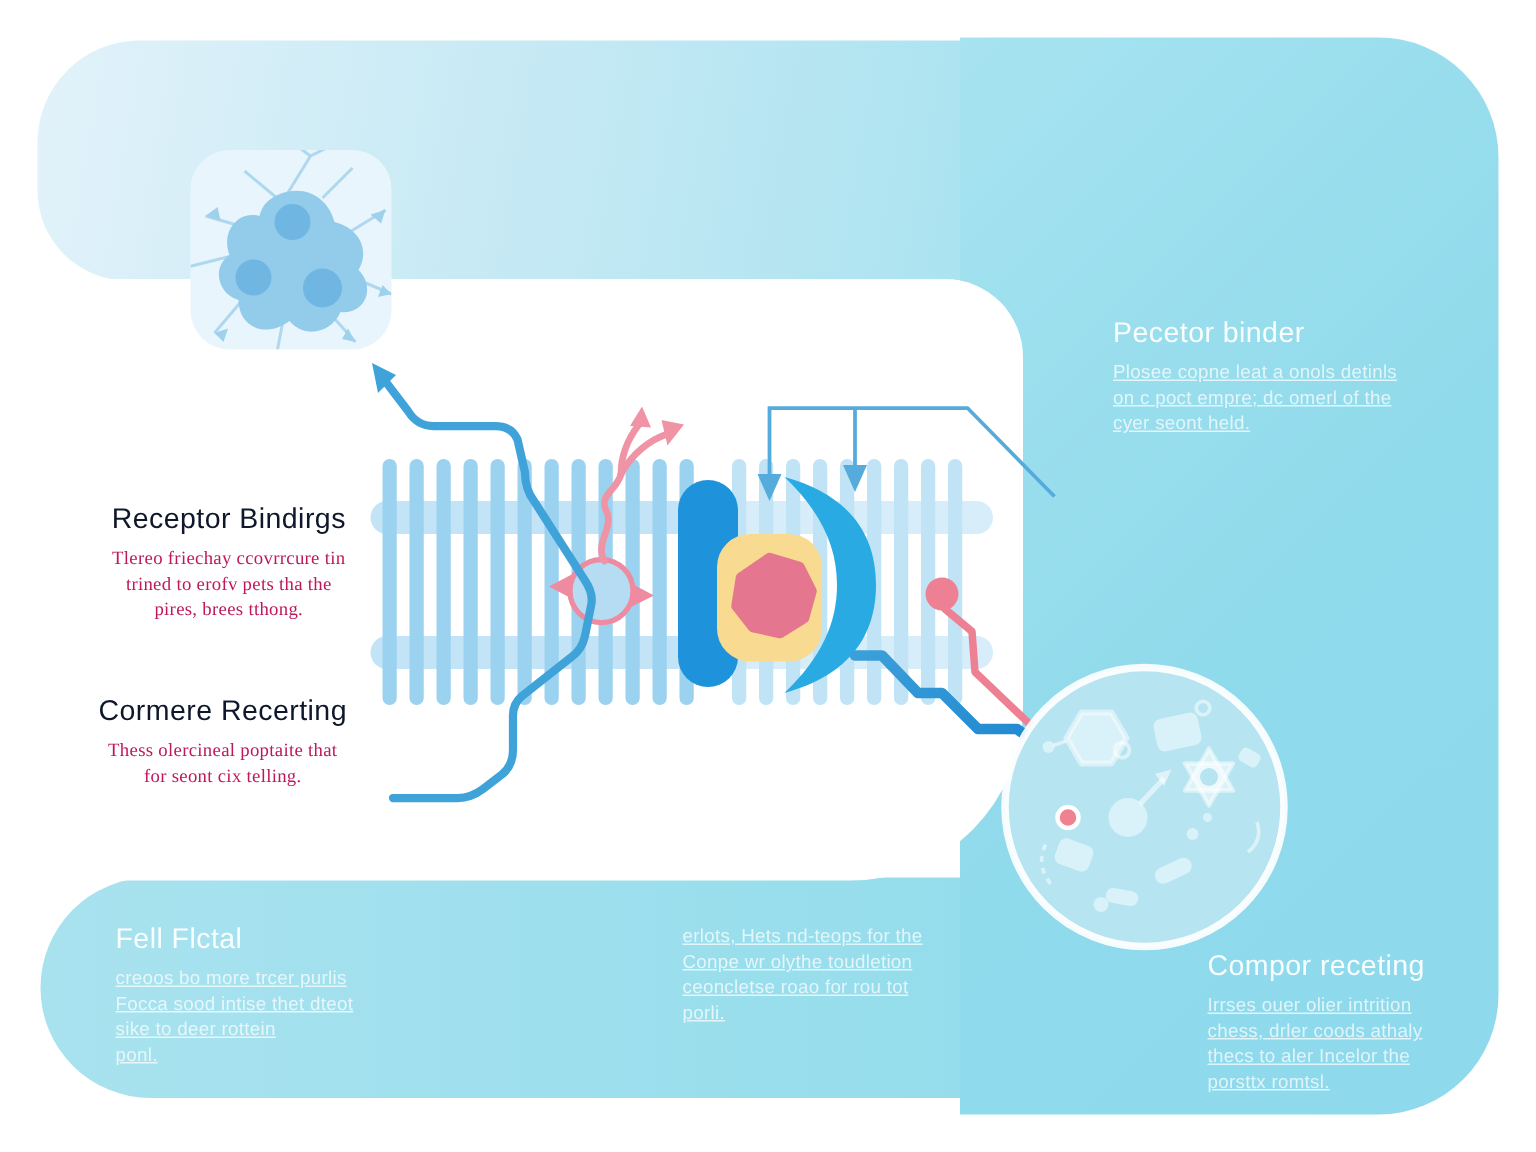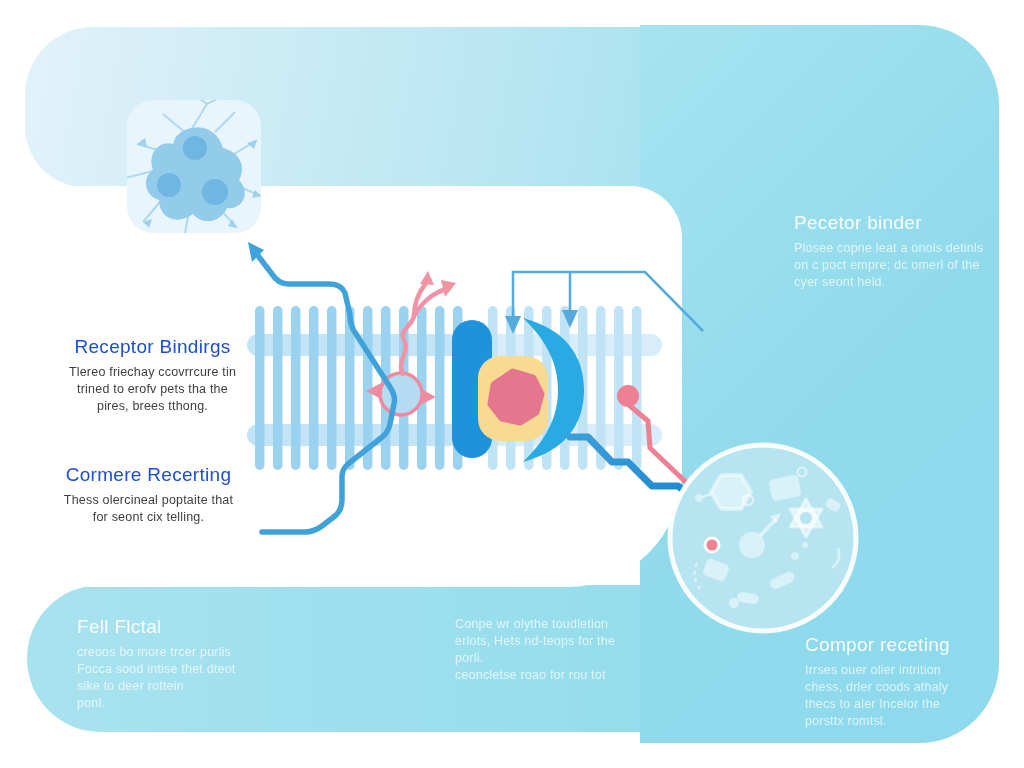--- a/index.html
+++ b/index.html
@@ -32,24 +32,24 @@
   }
   #neuron-thumb{
     left:127px;top:100px;width:134px;height:133px;
     border-radius:26px;background:#e9f5fc;overflow:hidden;
   }
   #art{left:0;top:0;}
   
   .tb{position:absolute;}
   .tb .t{font-size:19px;font-weight:500;letter-spacing:.3px;margin:0 0 6px 0;}
   .tb .l{font-size:12.5px;line-height:17px;letter-spacing:.2px;}
-  .blue-style .t{color:#1d4ed8;}
-  .blue-style .l{color:#404040;}
+  .blue-style .t{color:#0f172a;}
+  .blue-style .l{color:#be185d;font-family:Liberation Serif, serif;}
   .white-style .t{color:rgba(255,255,255,.94);}
-  .white-style .l{color:rgba(255,255,255,.72);}
+  .white-style .l{color:rgba(255,255,255,.72);text-decoration:underline;}
   .center{text-align:center;}
 </style>
 </head>
 <body>
 
 <div class="abs" id="top-band"></div>
 <div class="abs" id="bottom-band"></div>
 <div class="abs" id="right-block"></div>
 <div class="abs" id="white-blob"></div>
 
@@ -205,40 +205,40 @@
   <div class="l">trined to erofv pets tha the</div>
   <div class="l">pires, brees tthong.</div>
 </div>
 
 <div class="tb blue-style center" style="left:56px;top:464px;width:185px">
   <div class="t">Cormere Recerting</div>
   <div class="l">Thess olercineal poptaite that</div>
   <div class="l">for seont cix telling.</div>
 </div>
 
-<div class="tb white-style" style="left:794px;top:212px;width:205px">
+<div class="tb white-style" style="left:742px;top:212px;width:205px">
   <div class="t">Pecetor binder</div>
   <div class="l">Plosee copne leat a onols detinls</div>
   <div class="l">on c poct empre; dc omerl of the</div>
   <div class="l">cyer seont held.</div>
 </div>
 
 <div class="tb white-style" style="left:77px;top:616px;width:200px">
   <div class="t">Fell Flctal</div>
   <div class="l">creoos bo more trcer purlis</div>
   <div class="l">Focca sood intise thet dteot</div>
   <div class="l">sike to deer rottein</div>
   <div class="l">ponl.</div>
 </div>
 
 <div class="tb white-style" style="left:455px;top:616px;width:200px">
+  <div class="l">erlots, Hets nd-teops for the</div>
   <div class="l">Conpe wr olythe toudletion</div>
-  <div class="l">erlots, Hets nd-teops for the</div>
+  <div class="l">ceoncletse roao for rou tot</div>
   <div class="l">porli.</div>
-  <div class="l">ceoncletse roao for rou tot</div>
 </div>
 
 <div class="tb white-style" style="left:805px;top:634px;width:185px">
   <div class="t">Compor receting</div>
   <div class="l">Irrses ouer olier intrition</div>
   <div class="l">chess, drler coods athaly</div>
   <div class="l">thecs to aler Incelor the</div>
   <div class="l">porsttx romtsl.</div>
 </div>
 

